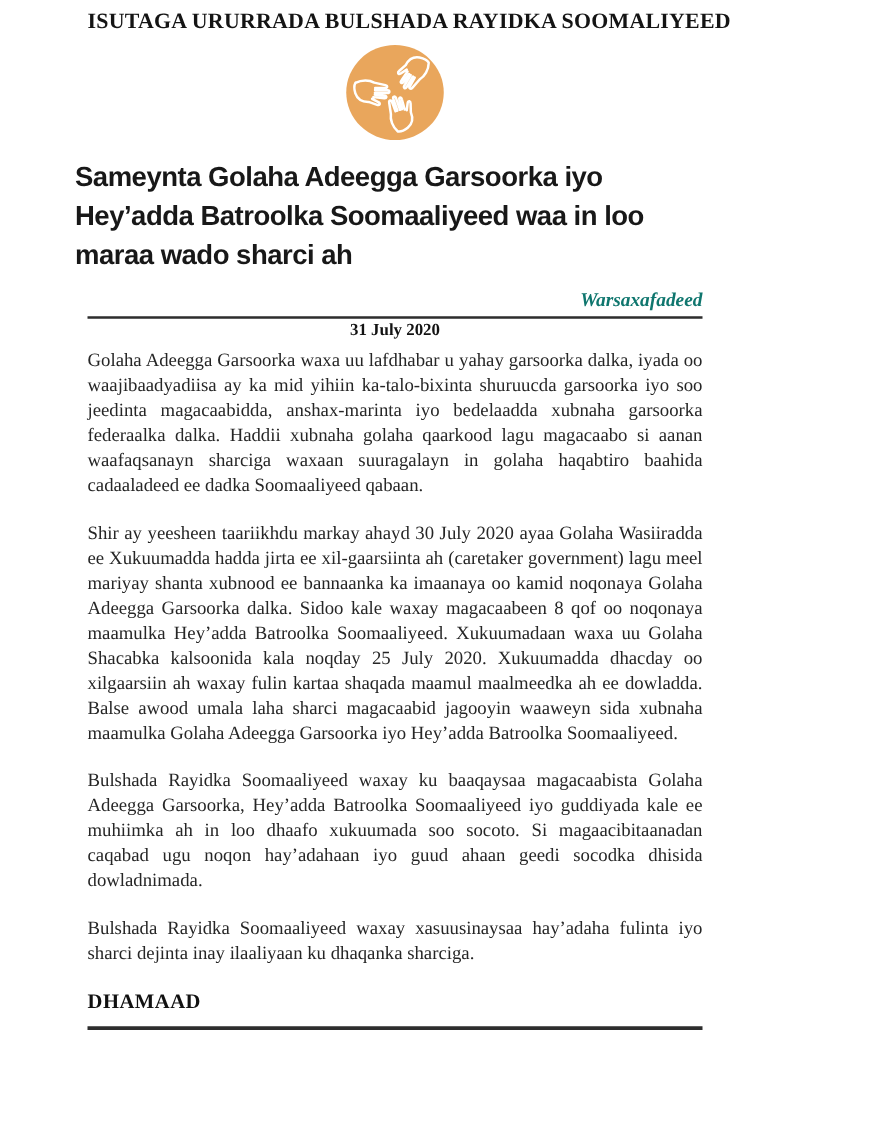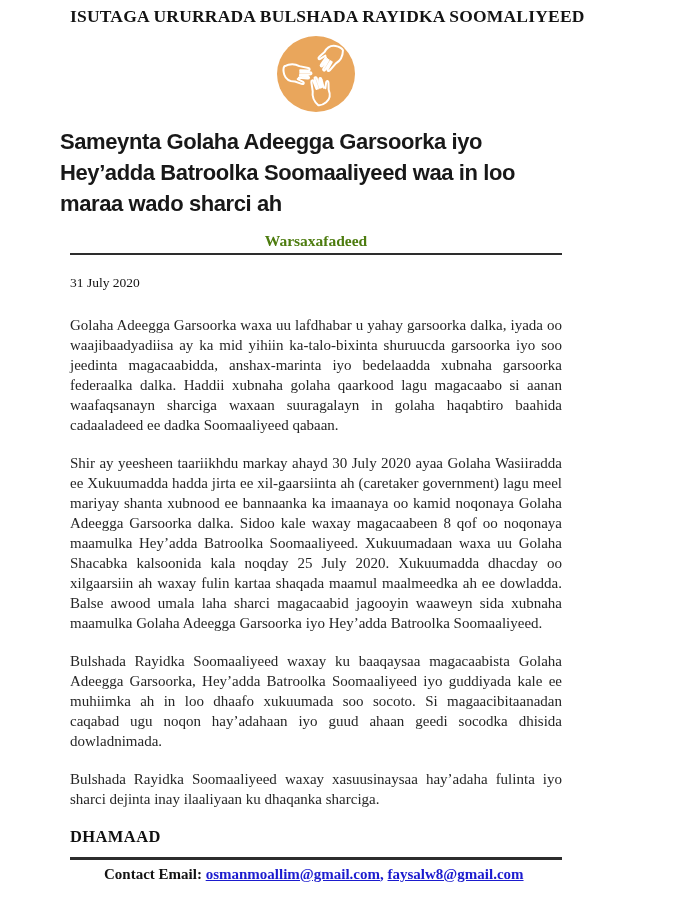--- a/index.html
+++ b/index.html
@@ -39,41 +39,42 @@
     font-family: "Liberation Sans", sans-serif;
     font-weight: bold;
     font-size: 22px;
     line-height: 31px;
     letter-spacing: -0.4px;
     text-align: left;
     color: #181818;
     margin: 13px -10px 0 -10px;
   }
   .doc-type {
-    text-align: center;
+    text-align: right;
     font-weight: bold;
     font-size: 15.5px;
     line-height: 1.2;
     margin-top: 13px;
-    color: #4d7c0f;
+    color: #0f766e;
+    font-style: italic;
   }
   .header-divider {
     border: none;
     border-top: 2px solid #2d2d2d;
     margin: 2px 0 0 0;
   }
   .date-line {
-    text-align: left;
-    font-weight: normal;
+    text-align: center;
+    font-weight: bold;
     font-size: 13.5px;
     line-height: 1.2;
-    margin-top: 20px;
+    margin-top: 1px;
     color: #131313;
   }
-  .body-text { margin-top: 24px; }
+  .body-text { margin-top: 7px; }
   .body-text p {
     margin: 0 0 18px 0;
     font-size: 15px;
     line-height: 20px;
     text-align: justify;
     color: #262626;
   }
   .end-marker {
     font-weight: bold;
     font-size: 16.5px;
@@ -138,19 +139,15 @@
       <p>Golaha Adeegga Garsoorka waxa uu lafdhabar u yahay garsoorka dalka, iyada oo waajibaadyadiisa ay ka mid yihiin ka-talo-bixinta shuruucda garsoorka iyo soo jeedinta magacaabidda, anshax-marinta iyo bedelaadda xubnaha garsoorka federaalka dalka. Haddii xubnaha golaha qaarkood lagu magacaabo si aanan waafaqsanayn sharciga waxaan suuragalayn in golaha haqabtiro baahida cadaaladeed ee dadka Soomaaliyeed qabaan.</p>
       <p>Shir ay yeesheen taariikhdu markay ahayd 30 July 2020 ayaa Golaha Wasiiradda ee Xukuumadda hadda jirta ee xil-gaarsiinta ah (caretaker government) lagu meel mariyay shanta xubnood ee bannaanka ka imaanaya oo kamid noqonaya Golaha Adeegga Garsoorka dalka. Sidoo kale waxay magacaabeen 8 qof oo noqonaya maamulka Hey’adda Batroolka Soomaaliyeed. Xukuumadaan waxa uu Golaha Shacabka kalsoonida kala noqday 25 July 2020. Xukuumadda dhacday oo xilgaarsiin ah waxay fulin kartaa shaqada maamul maalmeedka ah ee dowladda. Balse awood umala laha sharci magacaabid jagooyin waaweyn sida xubnaha maamulka Golaha Adeegga Garsoorka iyo Hey’adda Batroolka Soomaaliyeed.</p>
       <p>Bulshada Rayidka Soomaaliyeed waxay ku baaqaysaa magacaabista Golaha Adeegga Garsoorka, Hey’adda Batroolka Soomaaliyeed iyo guddiyada kale ee muhiimka ah in loo dhaafo xukuumada soo socoto. Si magaacibitaanadan caqabad ugu noqon hay’adahaan iyo guud ahaan geedi socodka dhisida dowladnimada.</p>
       <p>Bulshada Rayidka Soomaaliyeed waxay xasuusinaysaa hay’adaha fulinta iyo sharci dejinta inay ilaaliyaan ku dhaqanka sharciga.</p>
     </div>
 
     <div class="end-marker">DHAMAAD</div>
 
     <hr class="footer-divider">
 
-    <div class="contact-line">
-      <span>Contact Email:</span>
-      <a>osmanmoallim@gmail.com</a><span class="sep">, </span><a>faysalw8@gmail.com</a>
-    </div>
 
   </div>
 </div>
 
 </body></html>

